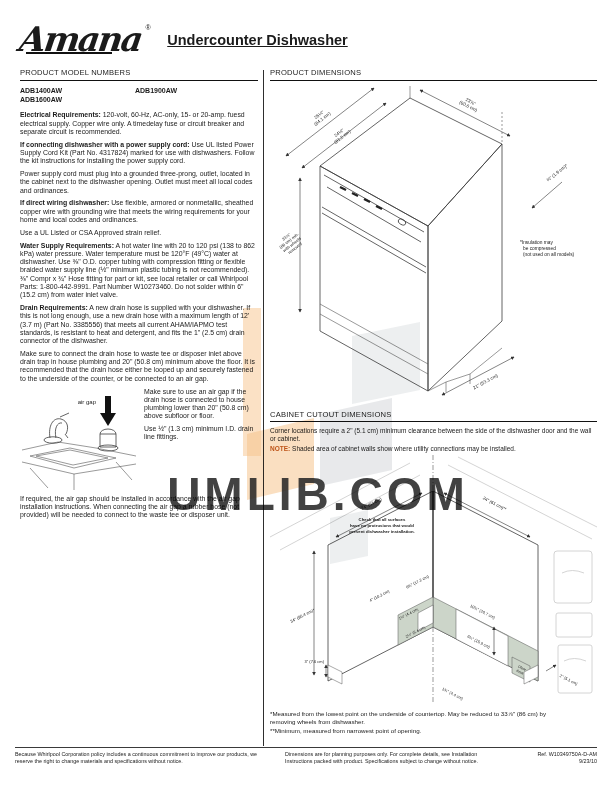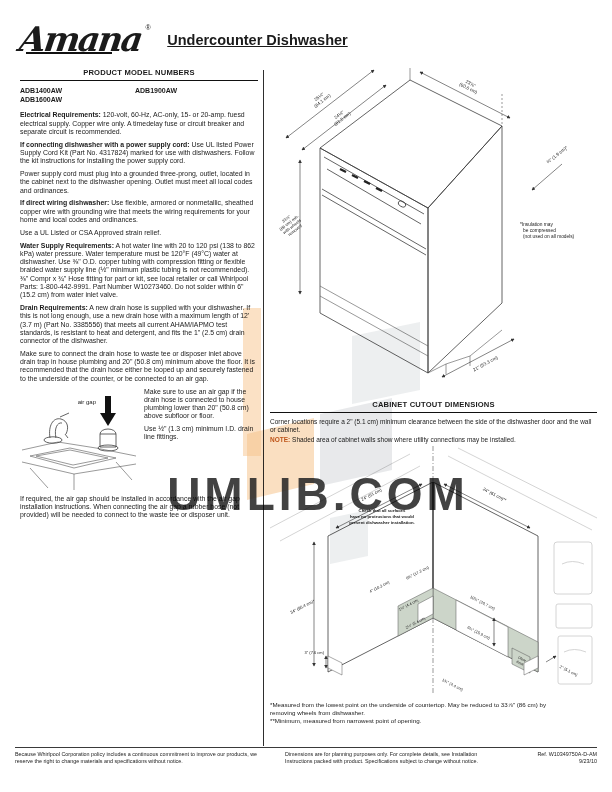--- a/index.html
+++ b/index.html
@@ -10,22 +10,22 @@
   .amana-wrap{position:relative;display:inline-block;}
   .amana{font-family:"DejaVu Serif", serif;font-style:italic;font-weight:bold;
          font-size:34px;letter-spacing:-2px;display:inline-block;transform:skewX(-8deg);line-height:1;}
   .amana-underline{position:absolute;left:6px;bottom:2px;width:86px;height:2.5px;background:#111;}
   .reg{font-size:7px;vertical-align:top;position:relative;top:2px;}
   .doc-title{display:inline-block;margin-left:12px;font-size:14.5px;font-weight:bold;vertical-align:baseline;position:relative;top:-6px;text-decoration:underline;}
   
   .col-left{position:absolute;left:20px;top:68px;width:238px;}
   .col-right{position:absolute;left:270px;top:68px;width:327px;}
   .divider{position:absolute;left:263px;top:70px;width:1px;height:676px;background:#2e2e2e;}
-  .sec-title{font-size:7.6px;font-weight:bold;letter-spacing:.2px;
-             border-bottom:1.6px solid #111;padding-bottom:2.5px;margin:0 0 5px 0;text-align:center;}
+  .sec-title{font-size:7.6px;font-weight:normal;letter-spacing:.2px;
+             border-bottom:1.6px solid #111;padding-bottom:2.5px;margin:0 0 5px 0;}
   
   .models{display:grid;grid-template-columns:115px 1fr;font-size:7px;font-weight:bold;
           line-height:1.35;margin-bottom:7px;}
   
   .p{font-size:6.9px;line-height:1.2;margin:0 0 4.5px 0;text-align:left;}
   .p b{font-weight:bold;}
   .airgap-row{display:flex;gap:4px;margin:2px 0 3px 0;}
   .airgap-fig{width:120px;flex:none;}
   .airgap-txt{flex:1;}
   
@@ -119,20 +119,21 @@
       </svg>
       <div class="airgap-txt">
         <p class="p">Make sure to use an air gap if the drain hose is connected to house plumbing lower than 20" (50.8 cm) above subfloor or floor.</p>
         <p class="p">Use ½" (1.3 cm) minimum I.D. drain line fittings.</p>
       </div>
     </div>
     <p class="p">If required, the air gap should be installed in accordance with the air gap installation instructions. When connecting the air gap a rubber hose (not provided) will be needed to connect to the waste tee or disposer unit.</p>
   </div>
 
   <div class="col-right">
+    <div class="sec-title">PRODUCT DIMENSIONS</div>
 
     <svg width="327" height="312" viewBox="0 0 327 312">
       <defs>
         <marker id="arw" markerWidth="6" markerHeight="6" refX="5" refY="3" orient="auto-start-reverse">
           <path d="M0,0 L6,3 L0,6 z" fill="#333"></path>
         </marker>
       </defs>
       <g>
 
         <line class="ln-thin" x1="140" y1="0" x2="140" y2="12"></line>
@@ -202,21 +203,21 @@
         <text x="253" y="164" font-size="4.8">be compressed</text>
         <text x="253" y="170" font-size="4.8">(not used on all models)</text>
 
         <line class="dim" x1="172" y1="309" x2="244" y2="271" marker-start="url(#arw)" marker-end="url(#arw)"></line>
         <g transform="translate(216,297) rotate(-28)">
           <text font-size="4.6" text-anchor="middle" y="0">21" (53.3 cm)</text>
         </g>
       </g>
     </svg>
 
-    <div class="sec-title" style="margin-top:20px;">CABINET CUTOUT DIMENSIONS</div>
+    <div class="sec-title" style="margin-top:12px;">CABINET CUTOUT DIMENSIONS</div>
     <div class="cc-intro">Corner locations require a 2" (5.1 cm) minimum clearance between the side of the dishwasher door and the wall or cabinet.</div>
     <div class="cc-note"><span class="note-label">NOTE:</span><span> Shaded area of cabinet walls show where utility connections may be installed.</span></div>
 
     <svg width="327" height="252" viewBox="0 0 327 252">
       <defs>
         <marker id="arw2" markerWidth="6" markerHeight="6" refX="5" refY="3" orient="auto-start-reverse">
           <path d="M0,0 L6,3 L0,6 z" fill="#333"></path>
         </marker>
       </defs>
 

